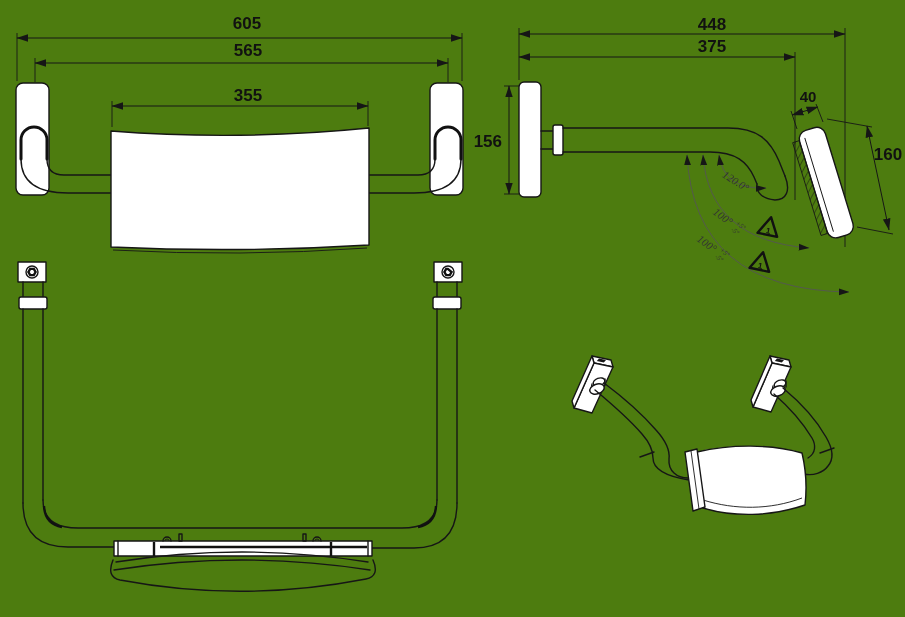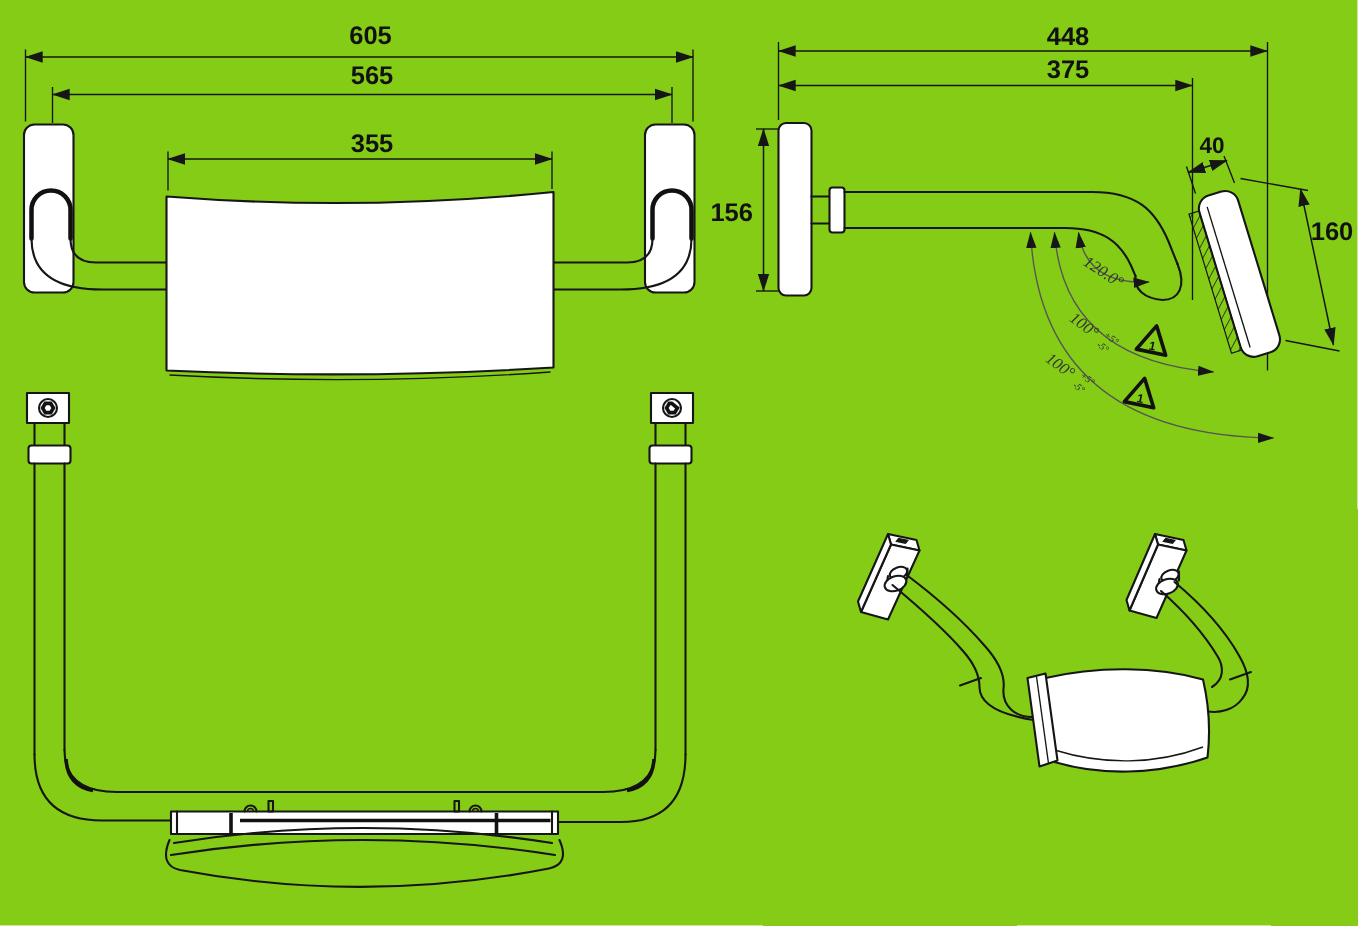--- a/index.html
+++ b/index.html
@@ -1,16 +1,16 @@
 <!DOCTYPE html>
 <html><head>
 <meta charset="utf-8">
 <style>
   html,body{margin:0;padding:0;background:#ffffff;}
-  .sheet{width:905px;height:617px;background:#84cc16;position:relative;overflow:hidden;}
+  .sheet{width:905px;height:617px;background:#4d7c0f;position:relative;overflow:hidden;}
   svg{display:block;}
   text{font-family:"Liberation Sans", sans-serif;fill:#111;}
   .dim{font-size:17px;font-weight:bold;}
   .dim-sm{font-size:15px;font-weight:bold;}
   .ang{font-family:"Liberation Serif", serif;font-style:italic;font-size:11px;fill:#333;font-weight:normal;}
   .ang-tol{font-family:"Liberation Serif", serif;font-style:italic;font-size:6.5px;fill:#333;}
   .flag-num{font-size:8px;fill:#111;font-weight:bold;}
   .geo{stroke:#161616;stroke-width:1.4;fill:none;stroke-linecap:round;stroke-linejoin:round;}
   .geo-fill{stroke:#161616;stroke-width:1.4;fill:#ffffff;stroke-linejoin:round;}
   .geo-heavy{stroke:#111;stroke-width:3;fill:none;stroke-linecap:round;}

